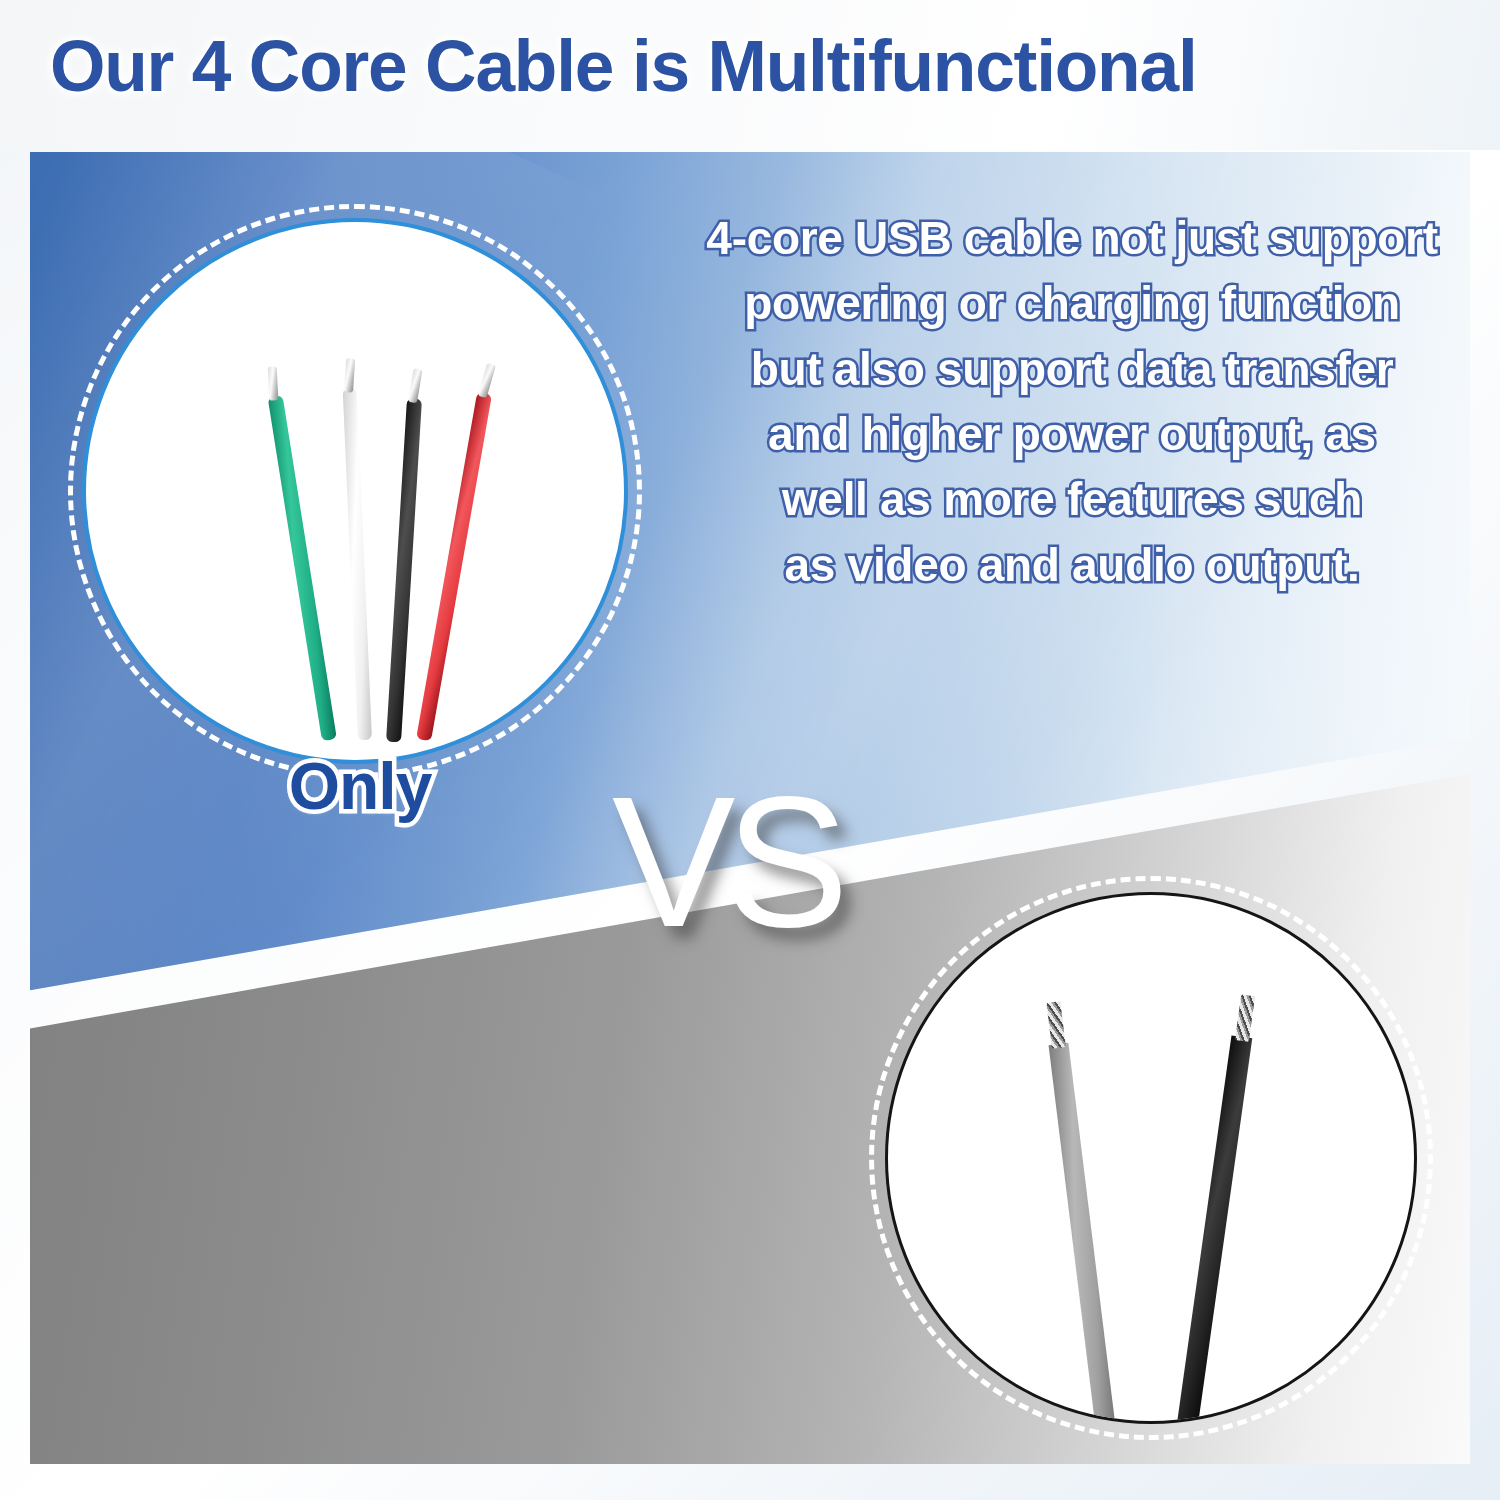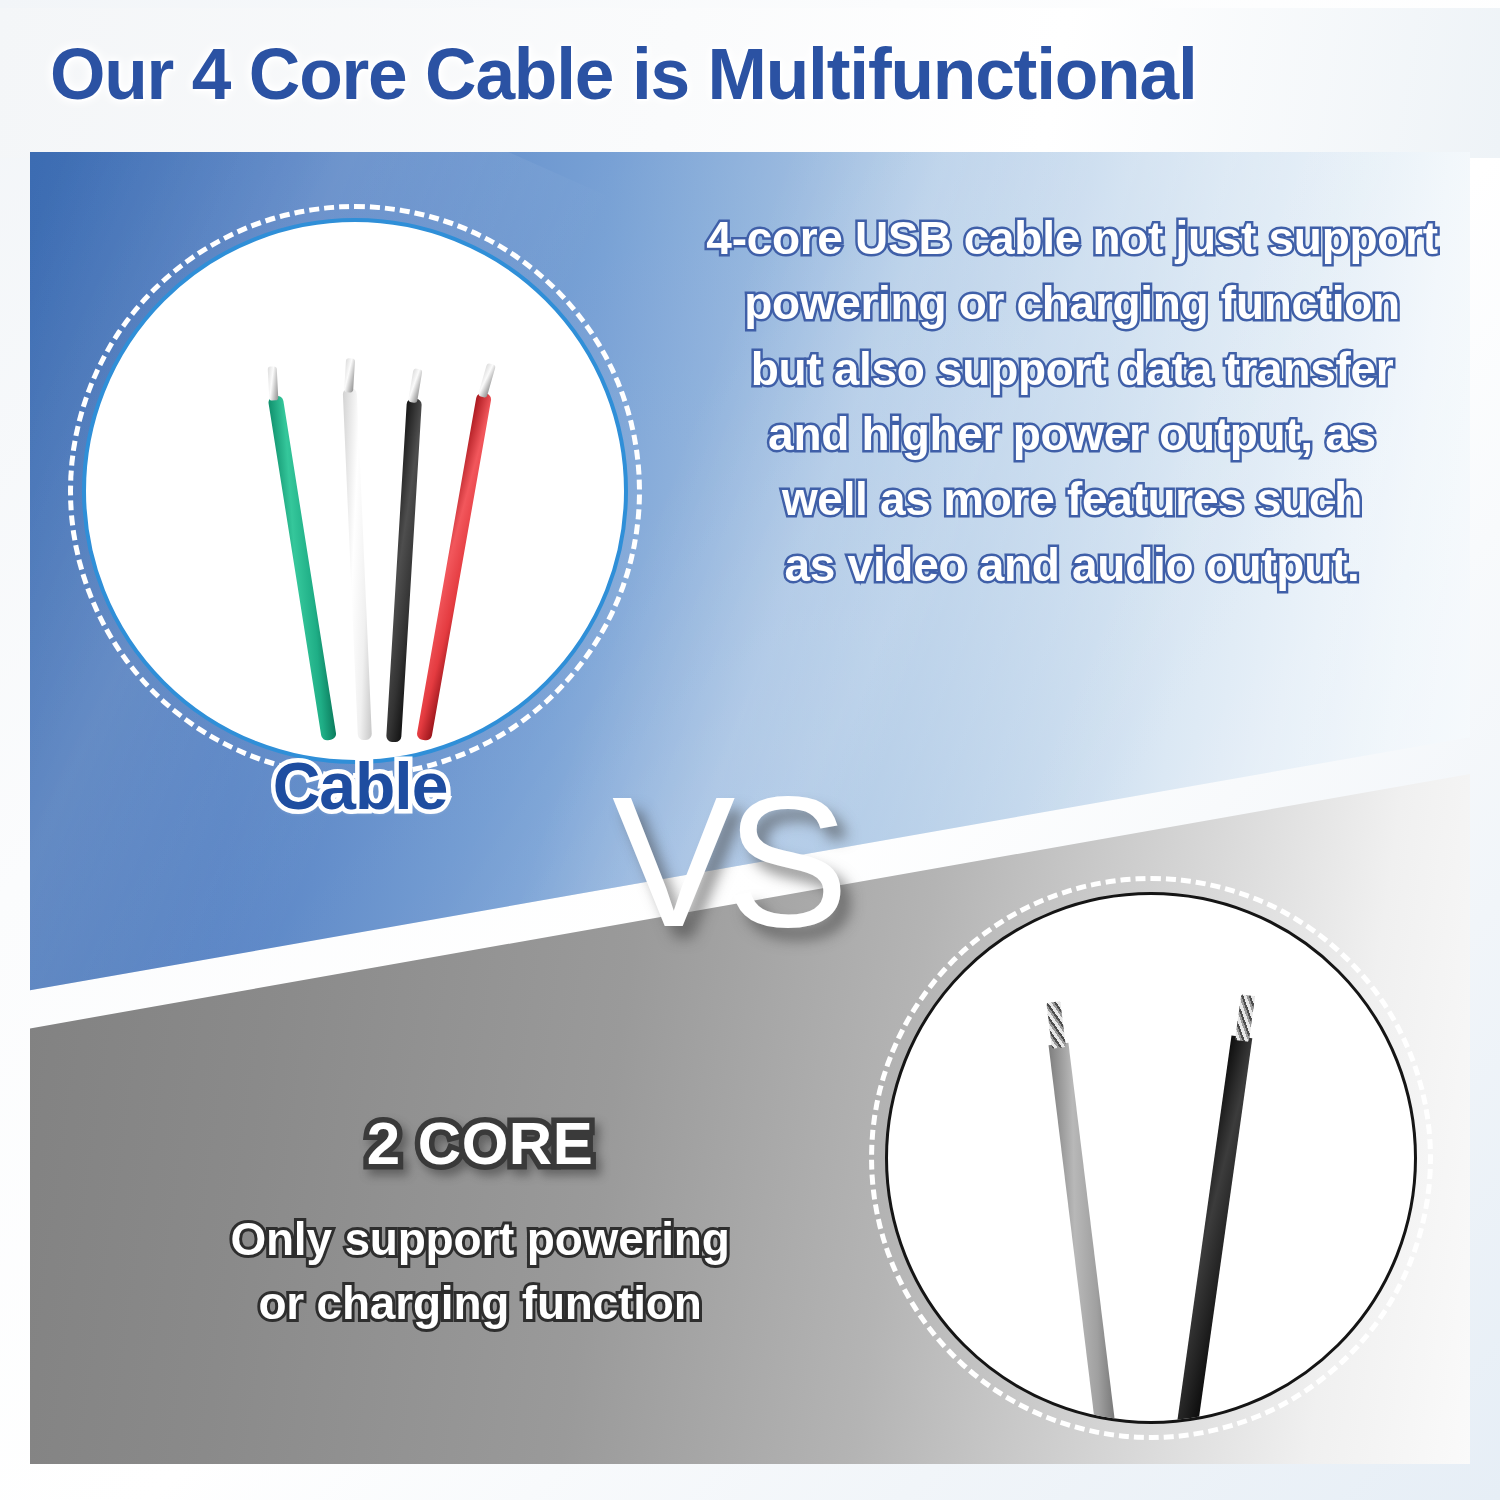--- a/index.html
+++ b/index.html
@@ -13,21 +13,20 @@
     width: 1500px; height: 1500px;
     background: linear-gradient(135deg,
        #f2f5f8 0%, #fbfcfd 30%, #ffffff 55%, #f1f5f9 80%, #e6eef6 100%);
   }
 
   
   #header {
     position: absolute;
     left: 0; top: 0; width: 1500px; height: 150px;
     background: linear-gradient(100deg,#f4f6f8 0%, #fafbfc 45%, #ffffff 70%, #eef3f7 100%);
-    margin-top: 8px;
   }
   #title {
     position: absolute;
     left: 50px; top: 30px;
     width: 1420px;
     font-size: 72px;
     font-weight: bold;
     letter-spacing: -1.2px;
     color: #2b52a3;
     white-space: nowrap;
@@ -274,35 +273,28 @@
       <div class="wire" style="left:300px; top:176px; width:15px; height:344px; background:linear-gradient(95deg,#161616,#4e4e4e 38%,#333333 72%,#121212); transform:rotate(3.5deg);">
         <div class="wire-tip"></div>
       </div>
 
       <div class="wire" style="left:330px; top:166px; width:15px; height:352px; background:linear-gradient(95deg,#a8161c,#f2575c 36%,#e43b40 70%,#97141a); transform:rotate(10deg);">
         <div class="wire-tip"></div>
       </div>
     </div>
   </div>
 
-  <div id="ours-label">Cable</div>
+  <div id="ours-label">Only</div>
 
   <div id="core4-block">
     <div id="core4-body">4-core USB cable not just support powering or charging function but also support data transfer and higher power output, as well as more features such as video and audio output.</div>
   </div>
 
   <div id="vs">VS</div>
 
-  <div id="core2-block">
-    <div id="core2-heading">2 CORE</div>
-    <div id="core2-body">
-      <div>Only support powering</div>
-      <div>or charging function</div>
-    </div>
-  </div>
 
   <div id="circle2-wrap">
     <div id="circle2-dash"></div>
     <div id="circle2">
 
       <div class="wire2" style="left:208px; top:146px; width:20px; height:390px; background:linear-gradient(96deg,#7e7e7e,#b8b8b8 38%,#a0a0a0 72%,#767676); transform:rotate(-7deg);">
         <div class="wire2-tip"></div>
       </div>
 
       <div class="wire2" style="left:288px; top:138px; width:21px; height:398px; background:linear-gradient(96deg,#0d0d0d,#3c3c3c 38%,#222222 72%,#0a0a0a); transform:rotate(8deg);">

